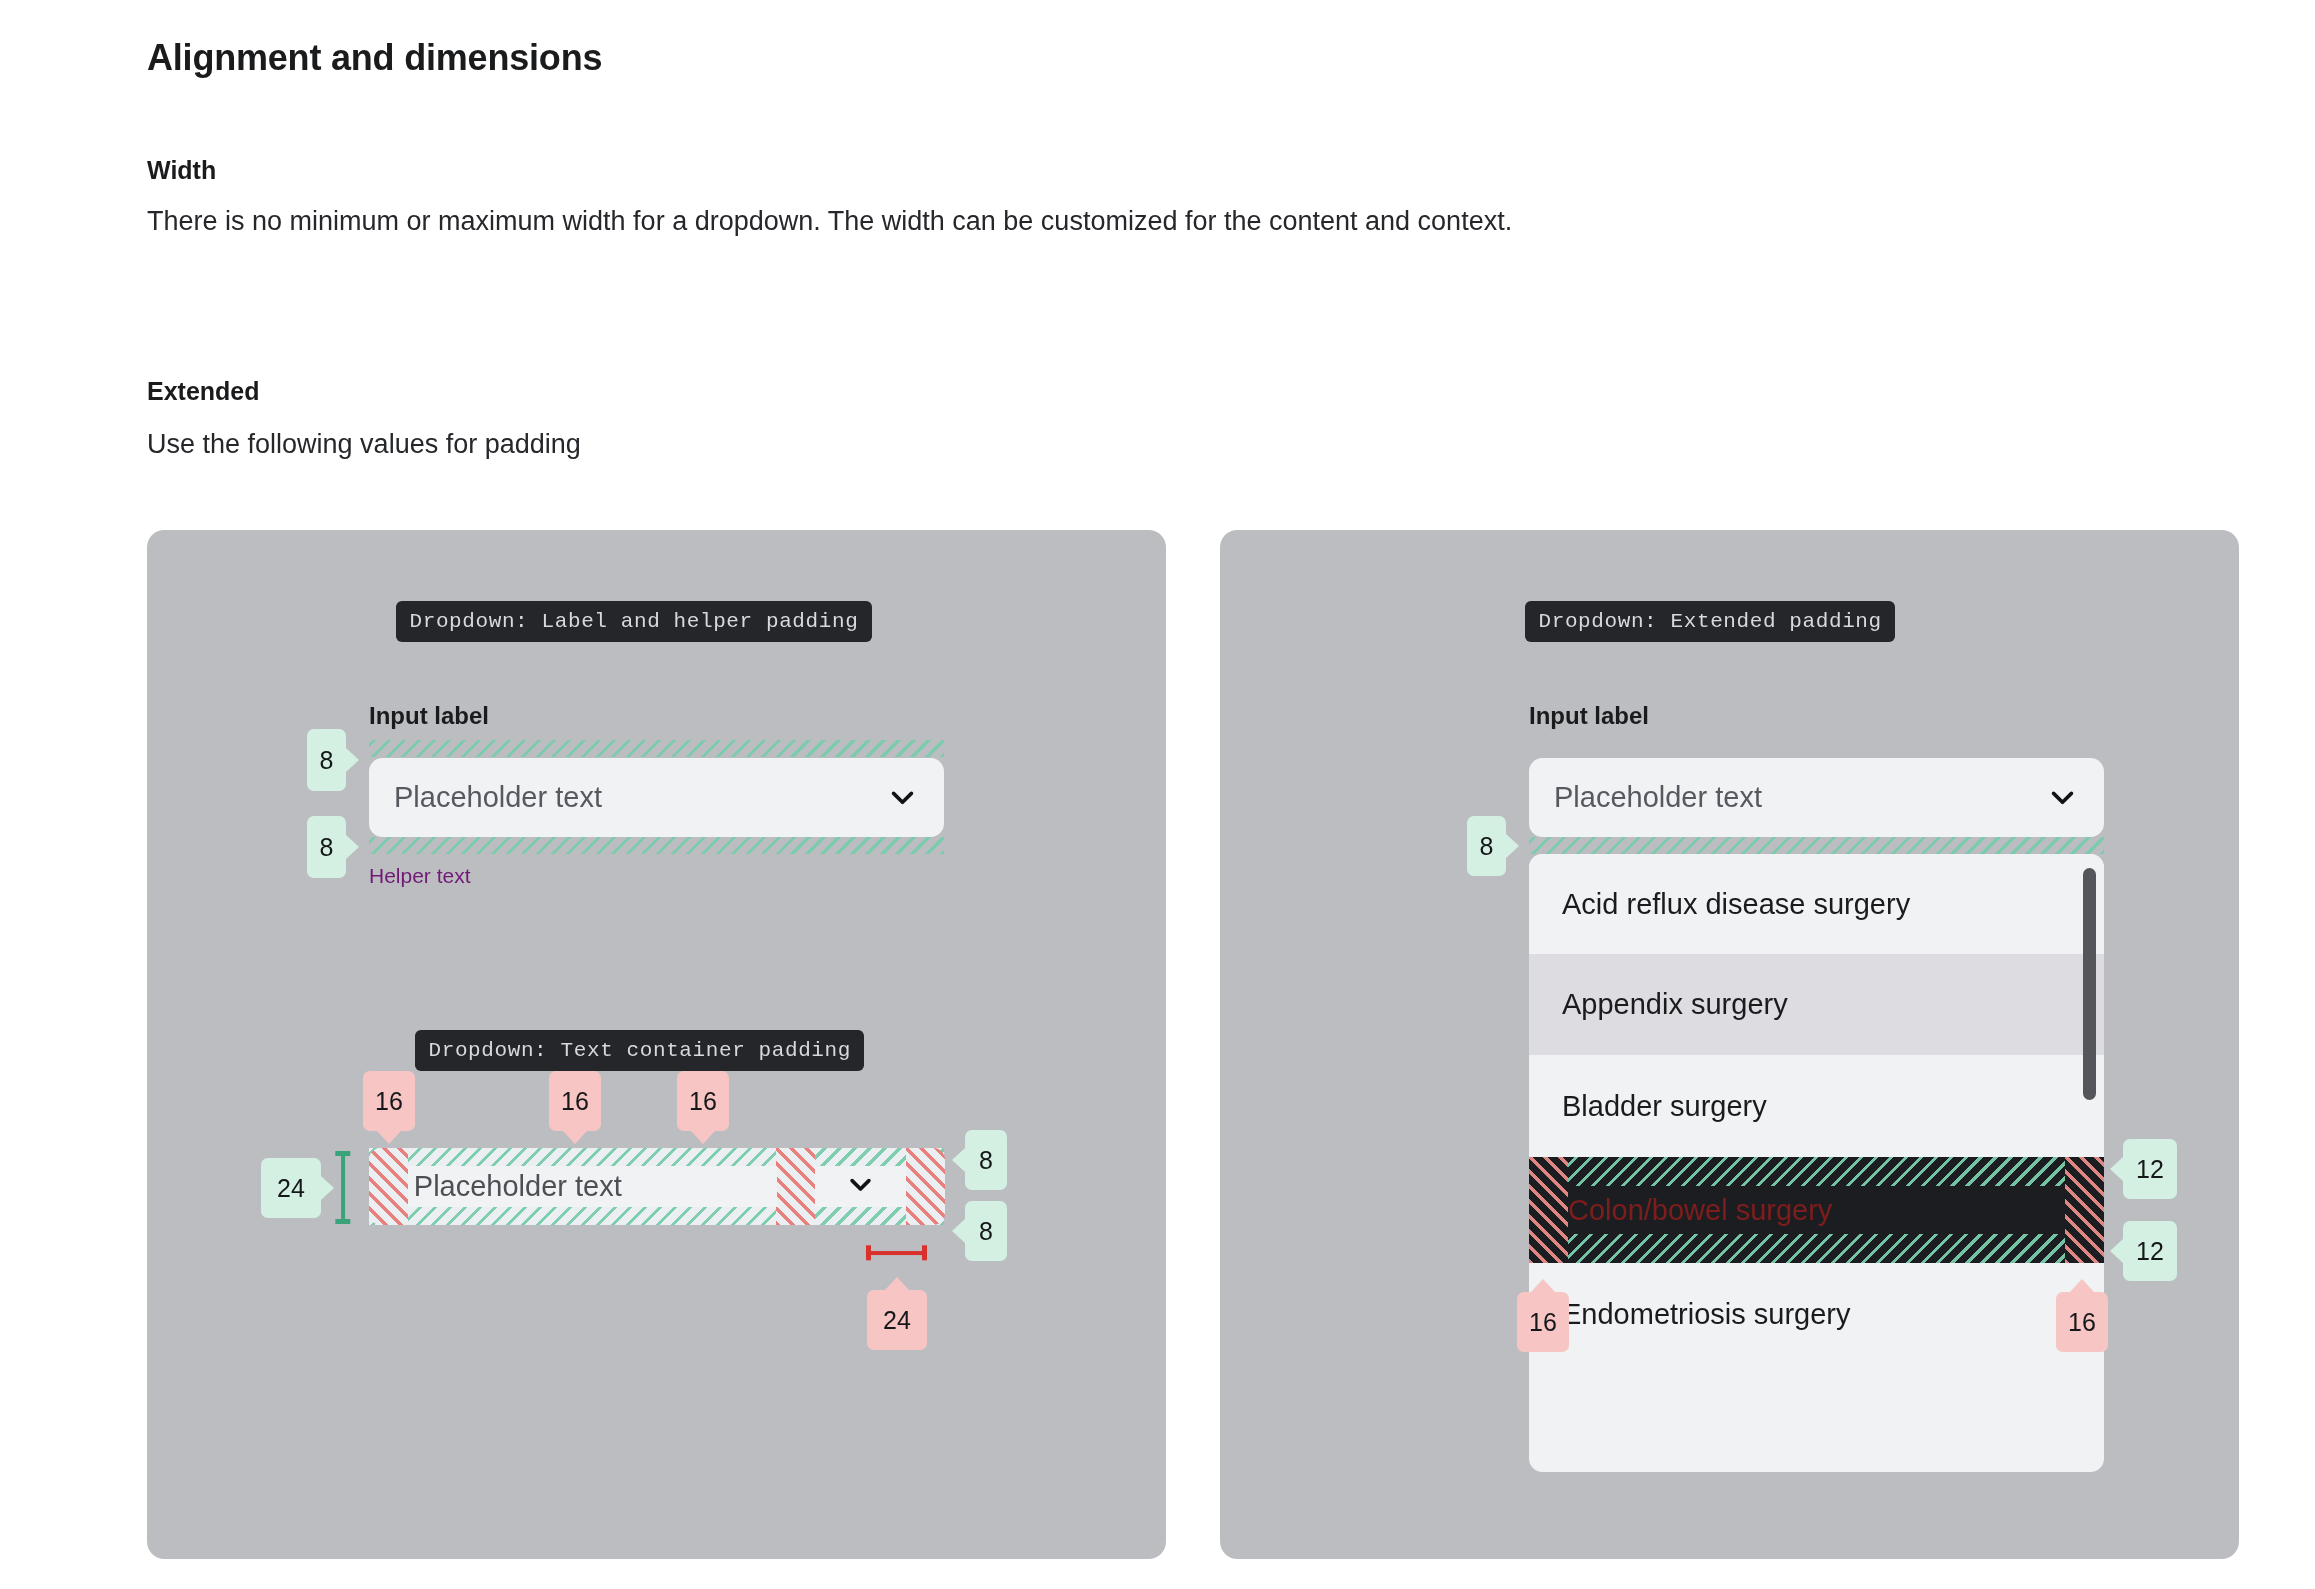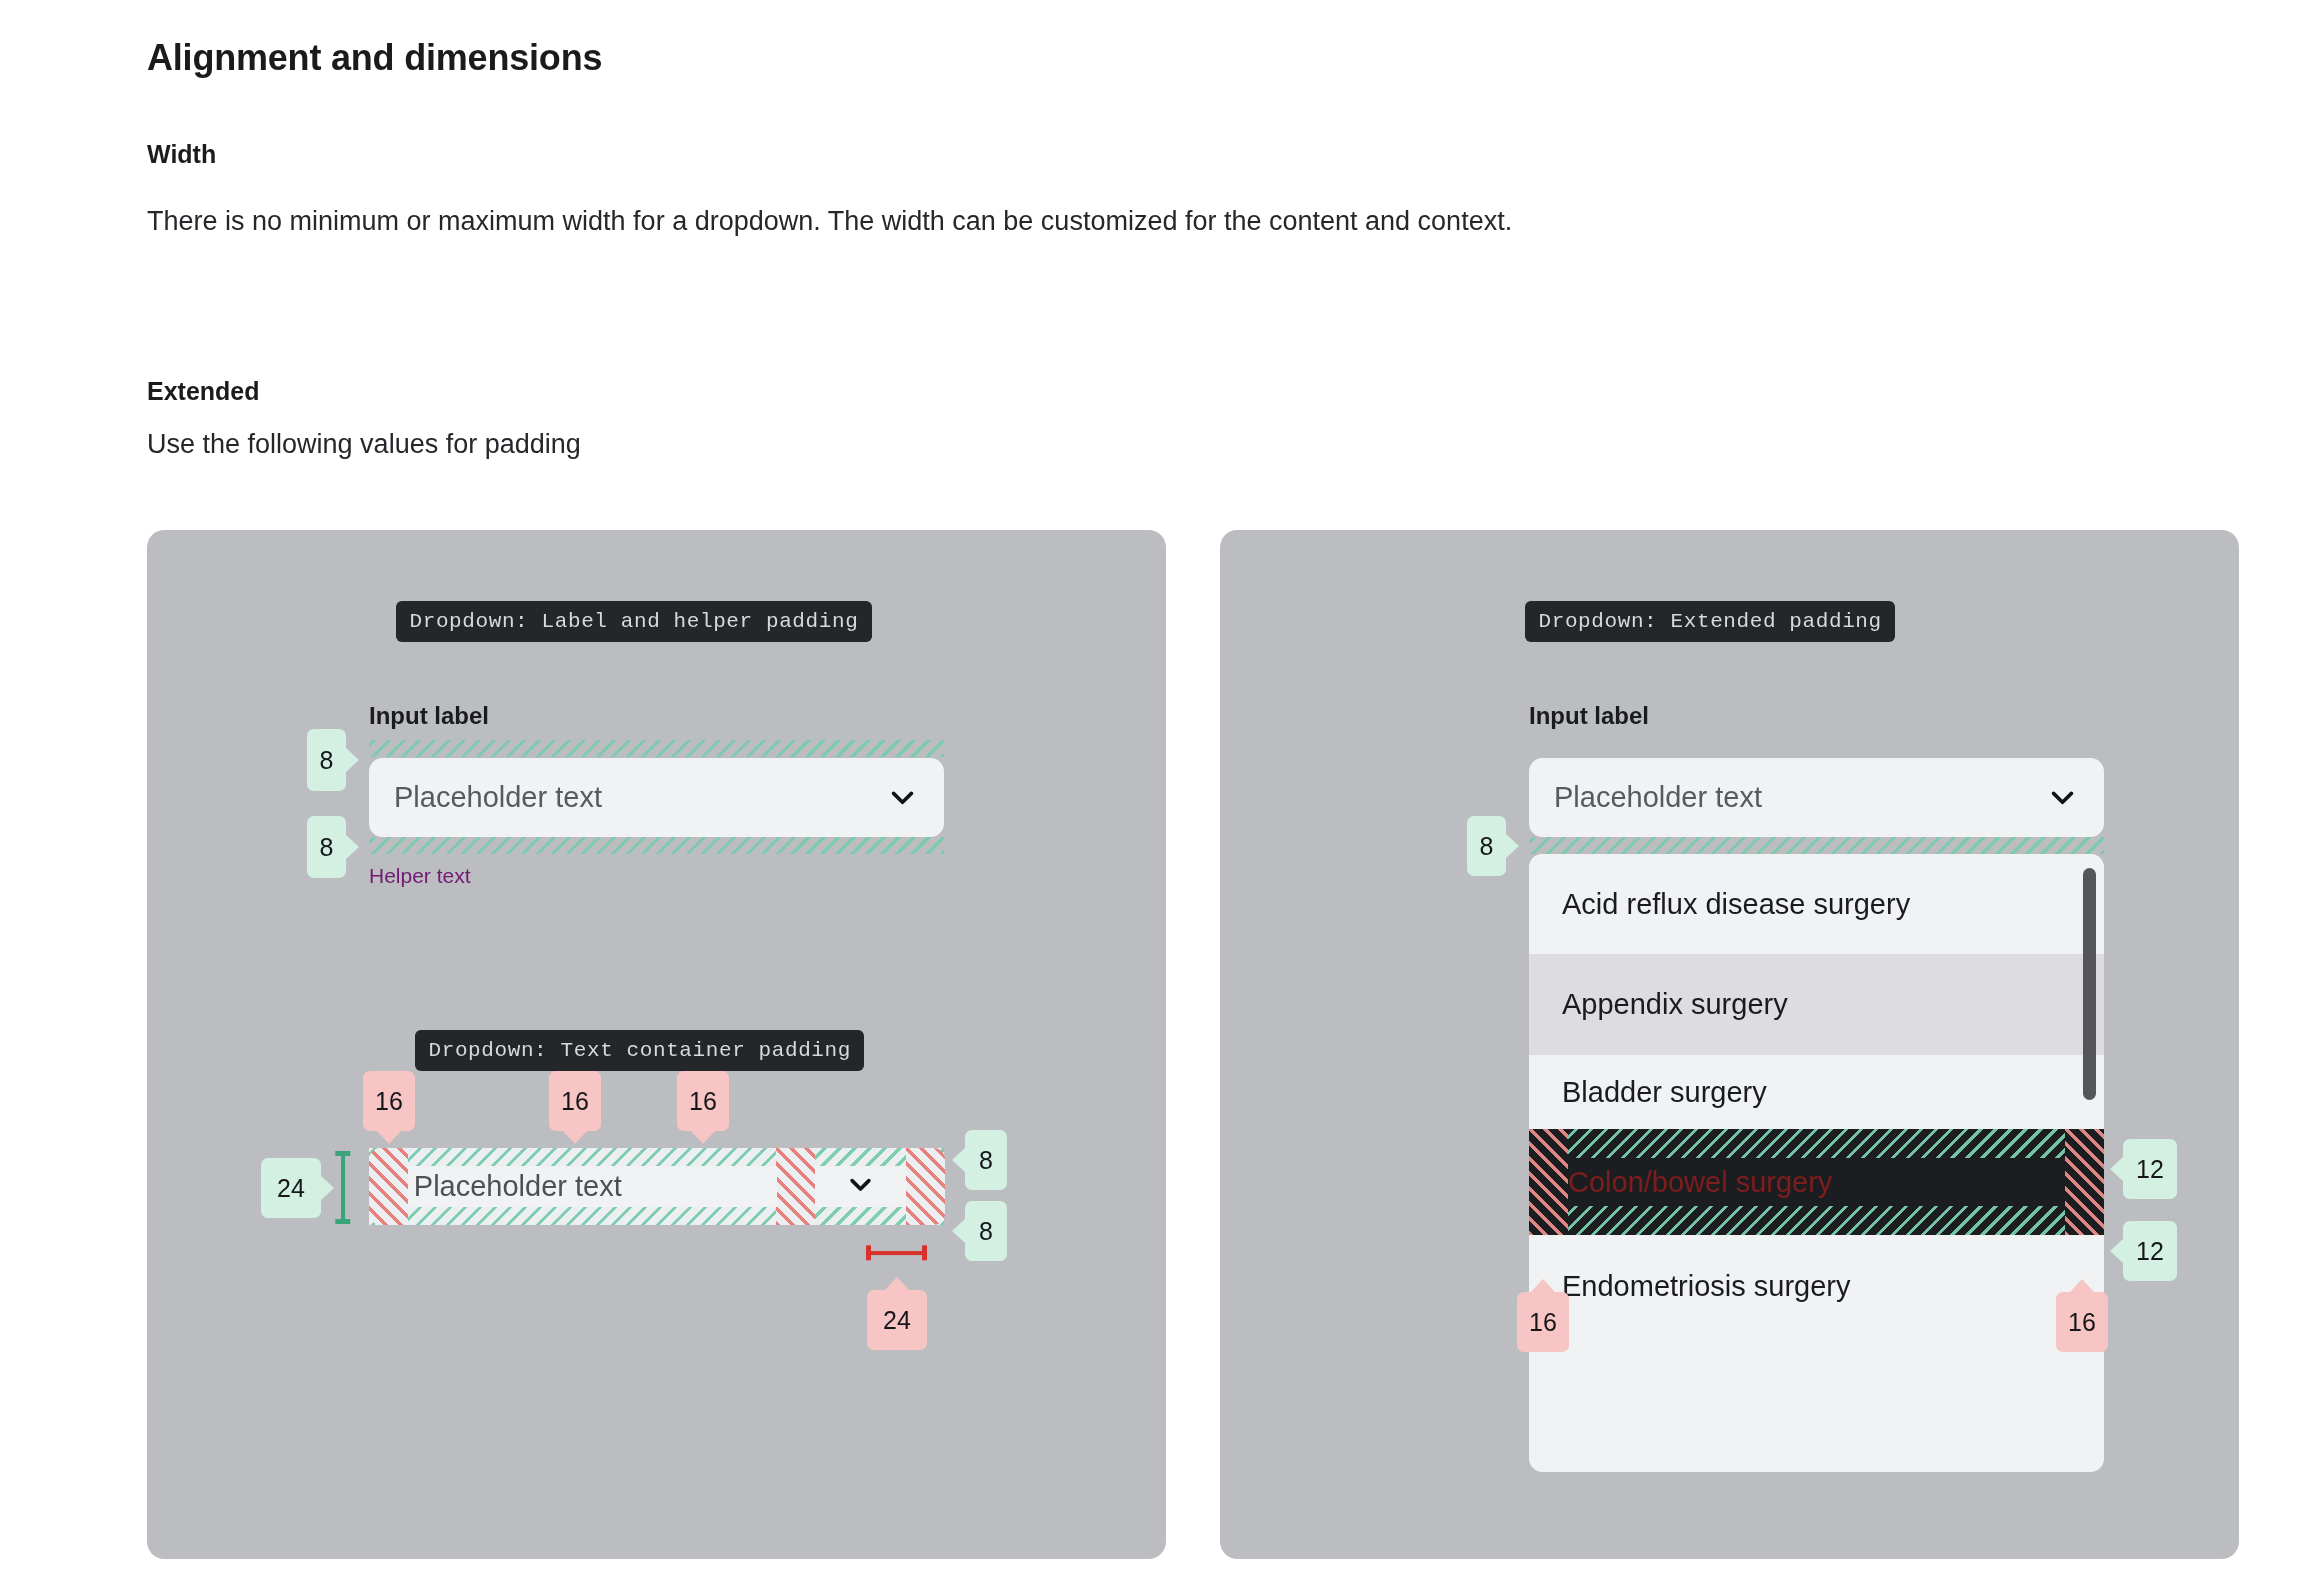--- a/index.html
+++ b/index.html
@@ -15,21 +15,21 @@
 
   
   .doc { position:absolute; left:147px; top:0; width:1834px; }
   .h2 {
     font-size: 36px; font-weight: 700; letter-spacing:-0.2px;
     color:#1a1b1d; margin:0; position:absolute; left:0; top:37px;
   }
   .sub-h { font-size:25px; font-weight:700; color:#1a1b1d; position:absolute; left:0; }
   .body-t { font-size:27px; font-weight:400; color:#26272b; line-height:1.42; position:absolute; left:0; }
 
-  #width-h   { top:140px;text-align:right; }
+  #width-h   { top:156px;text-align:right; }
   #width-p   { top:202px; width:1767px; }
   #padding-h { top:377px; }
   #padding-p { top:425px; width:1448px; }
 
   
   .card {
     position:absolute;
     background:#bcbdc1;
     border-radius:17.4px;
   }
@@ -308,21 +308,21 @@
   </div>
 
   <div class="menu" style="left:309px; top:324px; width:575px; height:618px;">
 
     <div class="opt" style="height:100px;">
       <span>Acid reflux disease surgery</span>
     </div>
     <div class="opt alt" style="height:101px;">
       <span>Appendix surgery</span>
     </div>
-    <div class="opt" style="height:74px;">
+    <div class="opt" style="height:102px;">
       <span>Bladder surgery</span>
     </div>
 
     <div style="position:relative; height:106px;">
 
       <div style="position:absolute; inset:0; background:#1c1d20;"></div>
 
       <div class="hatch-green-dark" style="left:0; top:0; width:575px; height:29px;"></div>
       <div class="hatch-green-dark" style="left:0; bottom:0; width:575px; height:29px;"></div>
 

